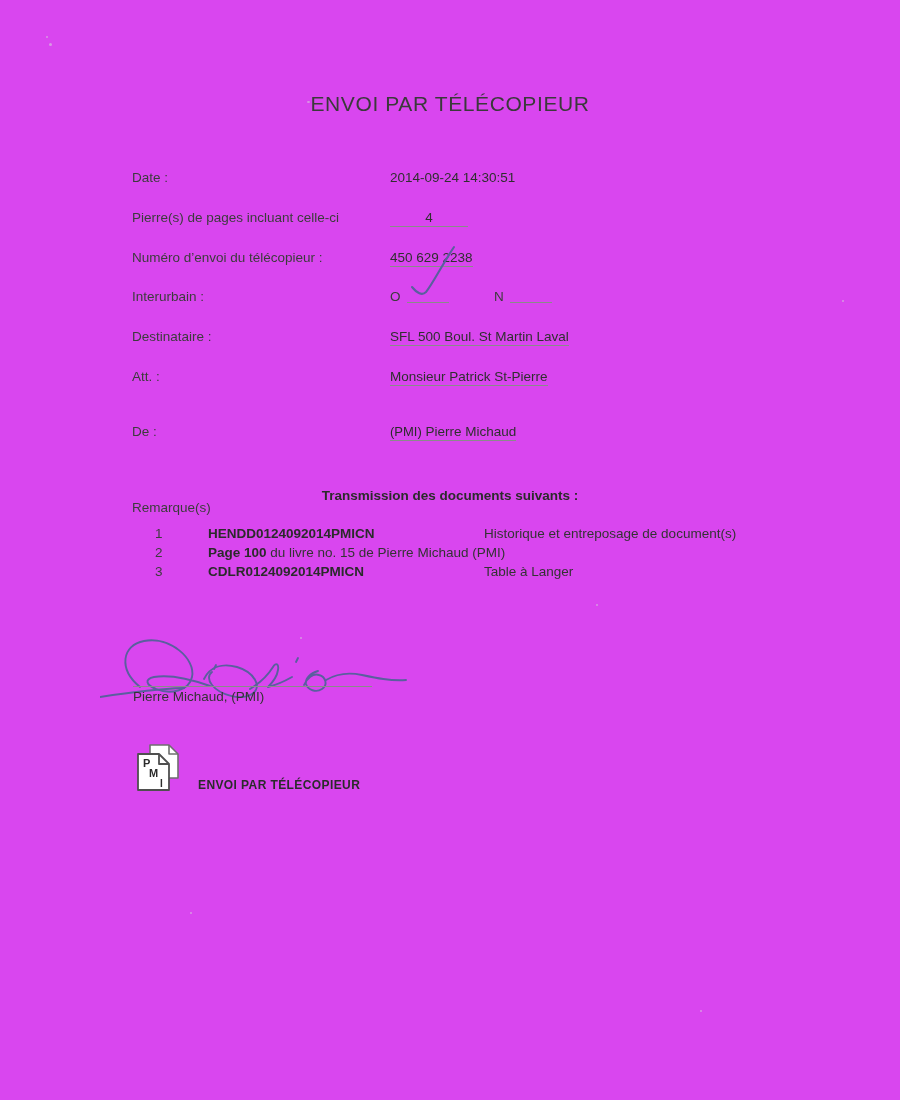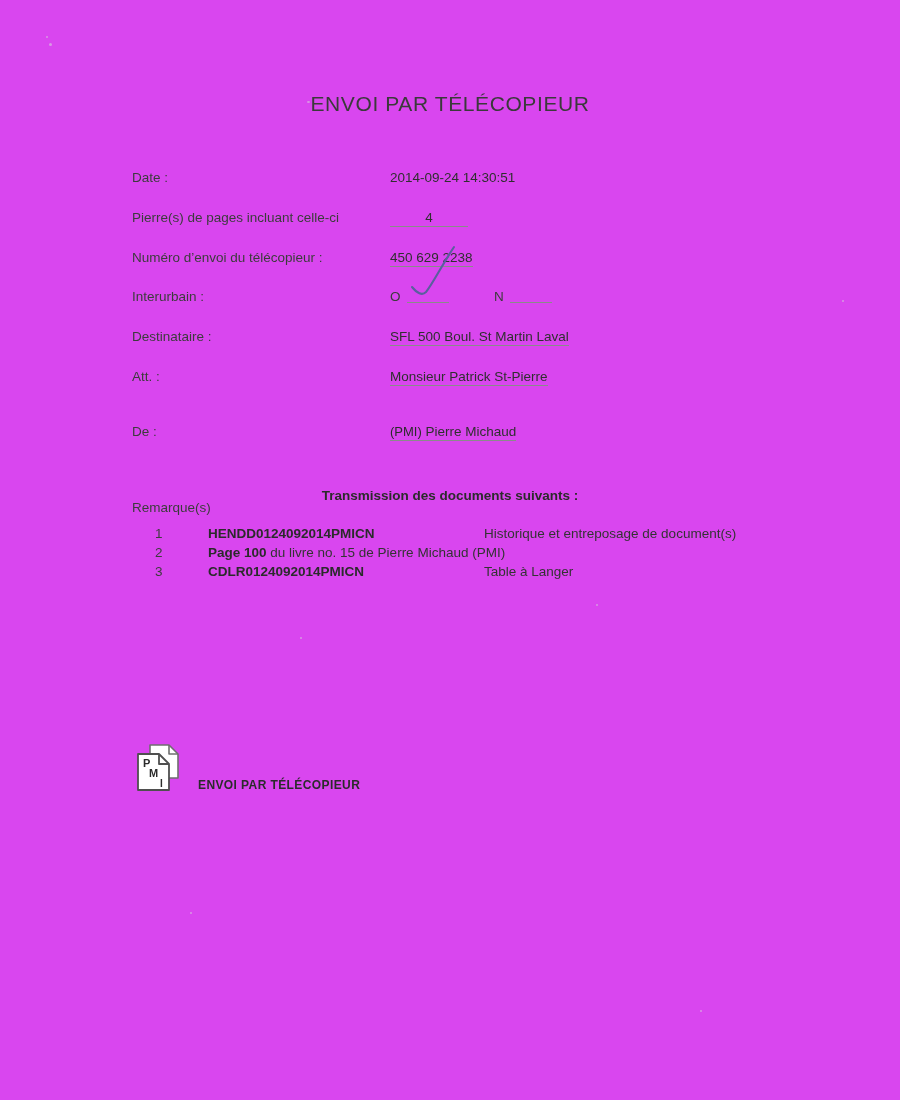--- a/index.html
+++ b/index.html
@@ -306,20 +306,36 @@
     </div>
 
     <div class="doc-item">
       <span class="doc-num">3</span>
       <span class="doc-code">CDLR0124092014PMICN</span>
       <span class="doc-desc">Table à Langer</span>
     </div>
 
   </div>
 
+  <div class="signature-area">
+    <svg class="sig-ink" viewBox="0 0 420 80">
+      <g fill="none" stroke="#5a5f9e" stroke-width="1.9" stroke-linecap="round" stroke-linejoin="round">
+        <path d="M40 62 C18 44, 22 20, 44 16 C70 11, 96 34, 92 52 C89 66, 70 70, 56 64 C46 60, 44 54, 54 52 C72 49, 96 56, 110 61"></path>
+        <path d="M104 54 C110 42, 122 38, 137 42 C154 47, 163 62, 152 69 C141 76, 120 70, 112 60 C108 55, 108 50, 112 47"></path>
+        <path d="M150 64 C160 58, 168 50, 173 42 C176 37, 179 39, 178 45 C177 52, 172 58, 168 62 C176 60, 185 56, 192 52"></path>
+        <path d="M204 60 C207 53, 213 48, 219 50 C226 52, 228 60, 222 64 C216 68, 208 65, 206 59 C205 54, 210 48, 218 46"></path>
+        <path d="M226 55 C236 49, 248 47, 262 50 C276 53, 290 56, 306 55"></path>
+        <path d="M0 72 C26 68, 52 64, 84 63"></path>
+        <path d="M196 37 L198 33"></path>
+        <path d="M114 44 L116 40"></path>
+      </g>
+    </svg>
+    <div class="sig-rule"></div>
+    <div class="sig-name">Pierre Michaud, (PMI)</div>
+  </div>
 
   <div class="footer">
     <svg class="pmi-icon" viewBox="0 0 50 52">
 
       <path d="M17 3 H36 L45 12 V36 H17 Z" fill="#ffffff" stroke="#6f6f6f" stroke-width="1.6" stroke-linejoin="round"></path>
       <path d="M36 3 V12 H45" fill="none" stroke="#6f6f6f" stroke-width="1.6" stroke-linejoin="round"></path>
 
       <path d="M5 12 H26 L36 22 V48 H5 Z" fill="#ffffff" stroke="#4f4f4f" stroke-width="1.8" stroke-linejoin="round"></path>
       <path d="M26 12 V22 H36" fill="none" stroke="#4f4f4f" stroke-width="1.8" stroke-linejoin="round"></path>
       <text x="10" y="25" font-family="Liberation Sans, sans-serif" font-size="11" font-weight="700" fill="#2b2b2b">P</text>

